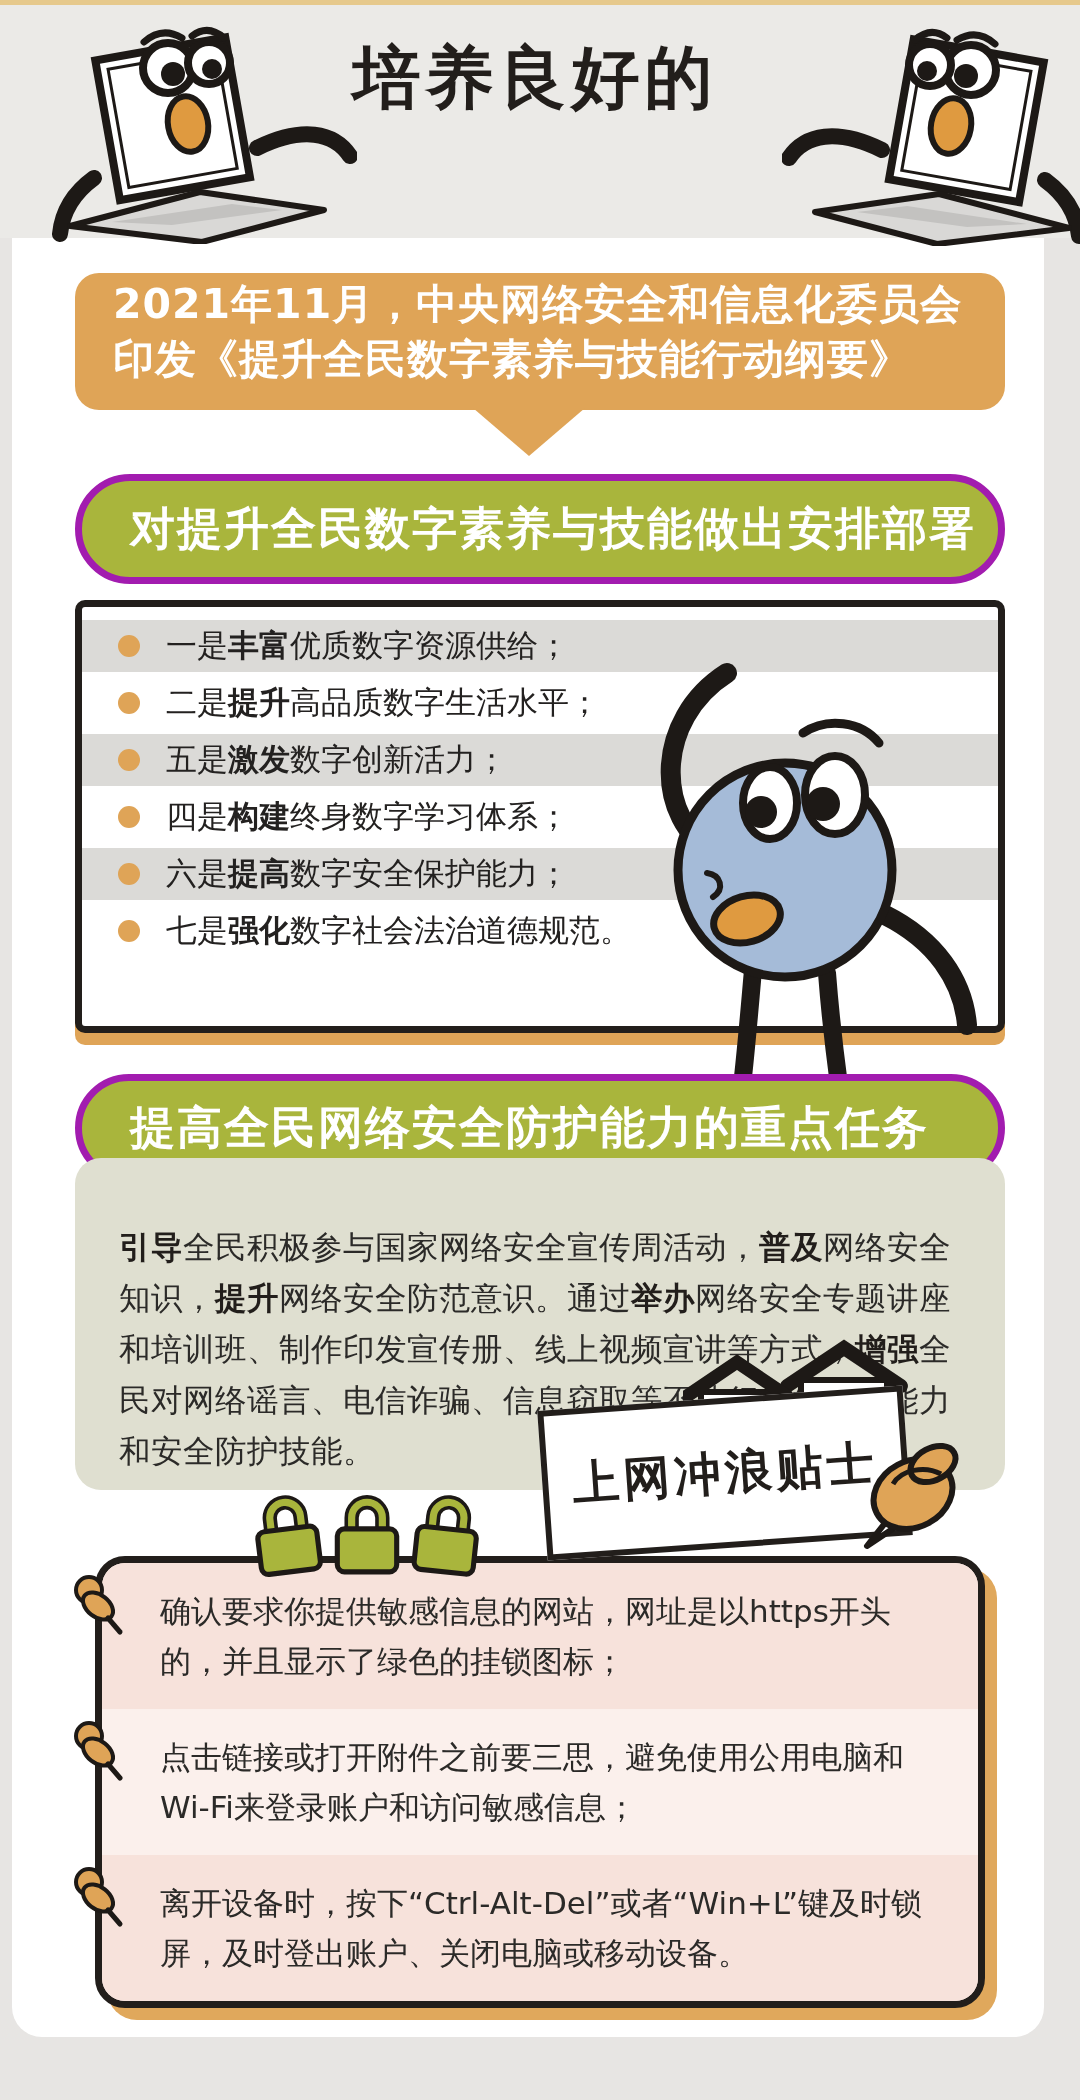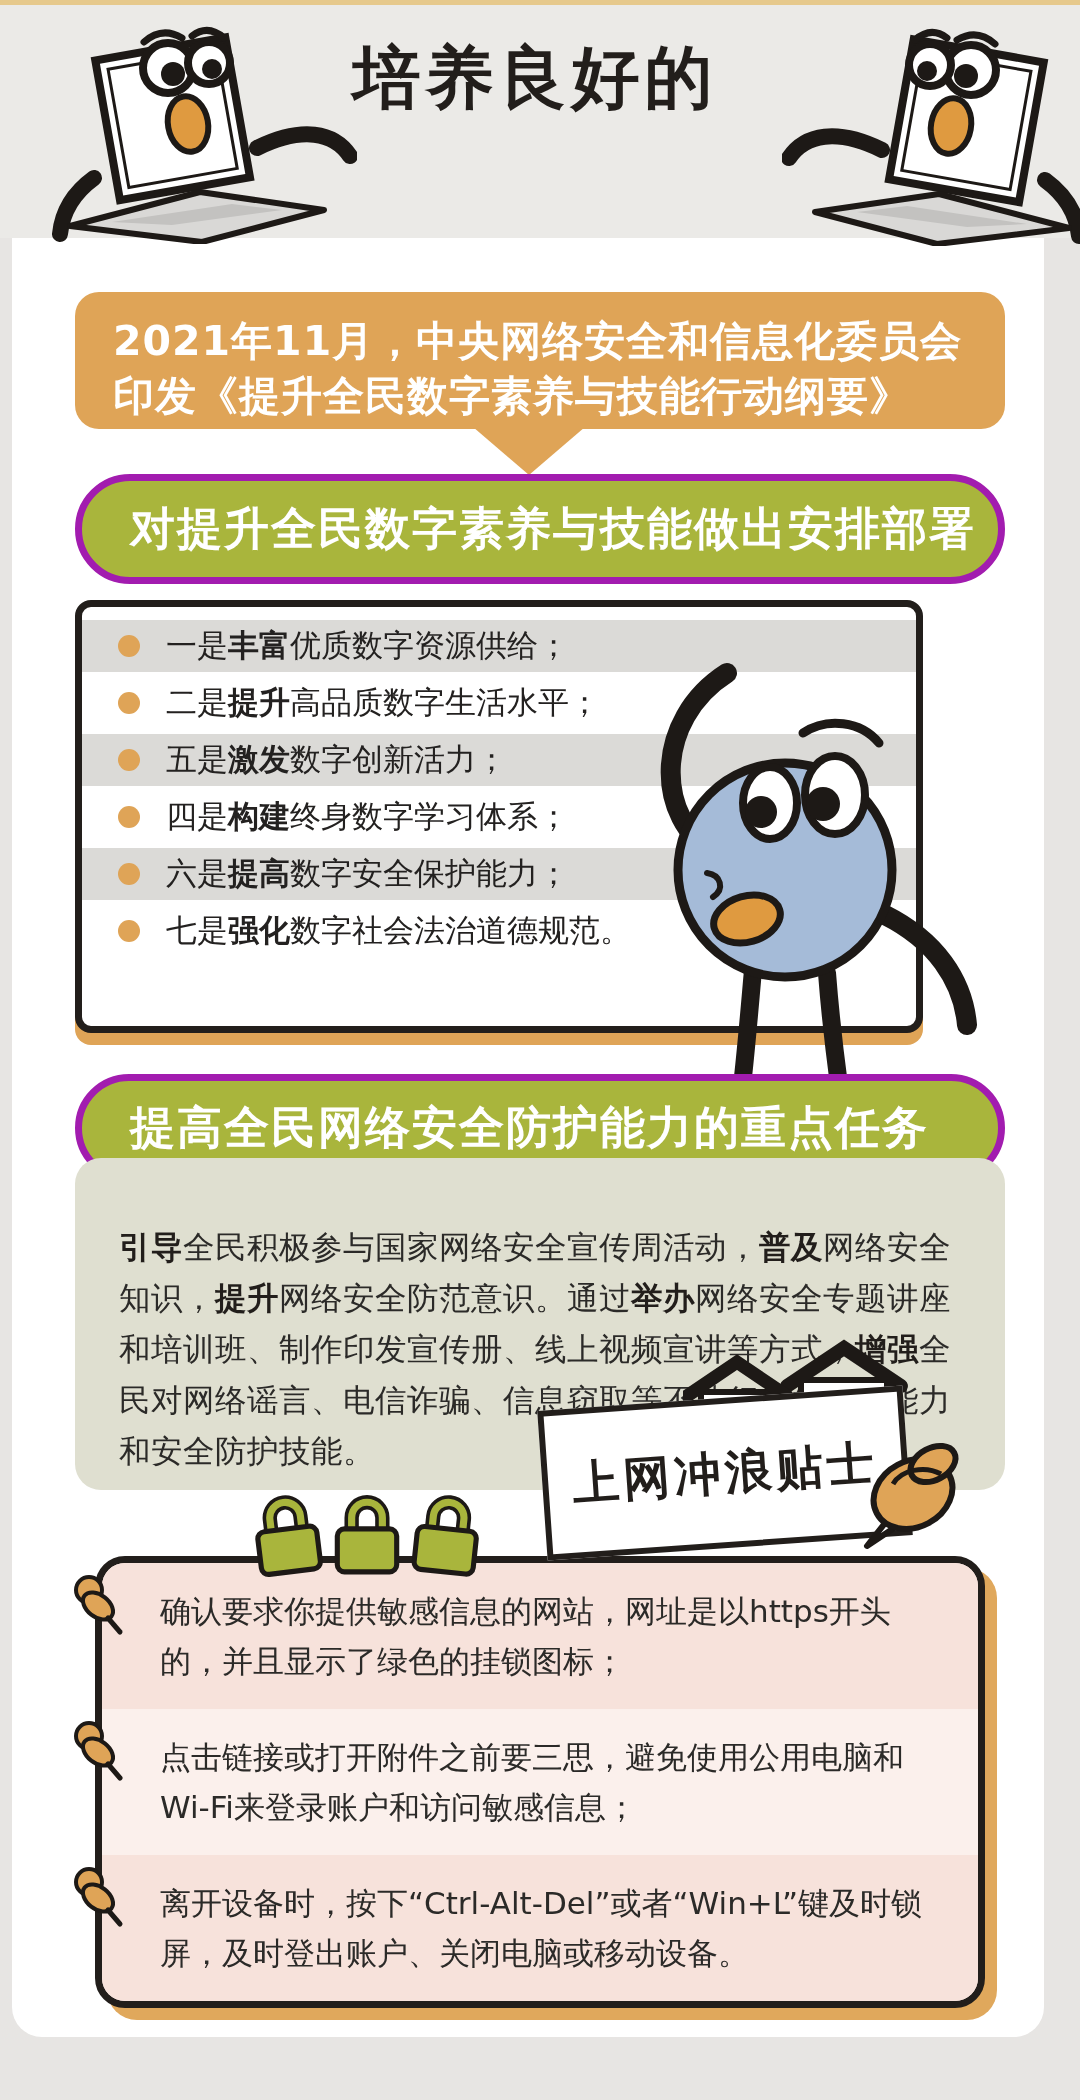--- a/index.html
+++ b/index.html
@@ -13,44 +13,44 @@
   .body-sheet{position:absolute;top:238px;left:12px;width:1032px;height:1799px;background:#FFFFFF;border-radius:0 0 30px 30px;}
 
   .mascot-laptop{position:absolute;}
   .mascot-left{left:52px;top:26px;width:305px;height:218px;}
   .mascot-right{left:782px;top:28px;width:305px;height:218px;}
 
   .title-block{position:absolute;left:285px;top:34px;width:500px;text-align:center;color:#221E1B;}
   .title-line{font-size:68px;line-height:88px;font-weight:900;letter-spacing:5px;}
 
   .intro-banner{
-    position:absolute;left:75px;top:292px;width:930px;height:137px;
+    position:absolute;left:75px;top:273px;width:930px;height:137px;
     background:#DFA457;border-radius:24px;box-sizing:border-box;
     color:#FFFFFF;font-weight:bold;font-size:41px;line-height:55px;
-    padding:22px 0 0 38px;letter-spacing:1px;
+    padding:4px 0 0 38px;letter-spacing:1px;
   }
   .banner-tail{
     position:absolute;top:135px;left:398px;width:0;height:0;
     border-left:56px solid transparent;border-right:56px solid transparent;
     border-top:48px solid #DFA457;
   }
 
   .pill{
     position:absolute;left:75px;width:930px;height:110px;
     background:#A9B53C;border:7px solid #a21caf;border-radius:60px;
     box-sizing:border-box;display:flex;align-items:center;
     color:#FFFFFF;font-weight:bold;font-size:45px;letter-spacing:2px;
     padding-left:48px;
   }
   .pill-1{top:474px;}
   .pill-2{top:1074px;height:108px;}
 
   .list-box{
-    position:absolute;left:75px;top:600px;width:848px;height:433px;
-    background:#FFFFFF;border:7px solid #221E1B;border-radius:16px;
+    position:absolute;left:75px;top:600px;width:930px;height:433px;
+    background:#FFFFFF;border:7px solid #221E1B;border-radius:10px;
     box-sizing:border-box;box-shadow:0 12px 0 0 #DFA457;
     padding-top:13px;overflow:hidden;
   }
   .list-row{
     height:52px;margin-bottom:5px;display:flex;align-items:center;
     padding-left:36px;font-size:31px;color:#232120;background:#FFFFFF;
   }
   .list-row:nth-child(odd){background:#DBDAD7;}
   .list-row .dot{width:22px;height:22px;border-radius:50%;background:#DFA457;margin-right:26px;flex:0 0 auto;}
   .list-row b{font-weight:bold;}

